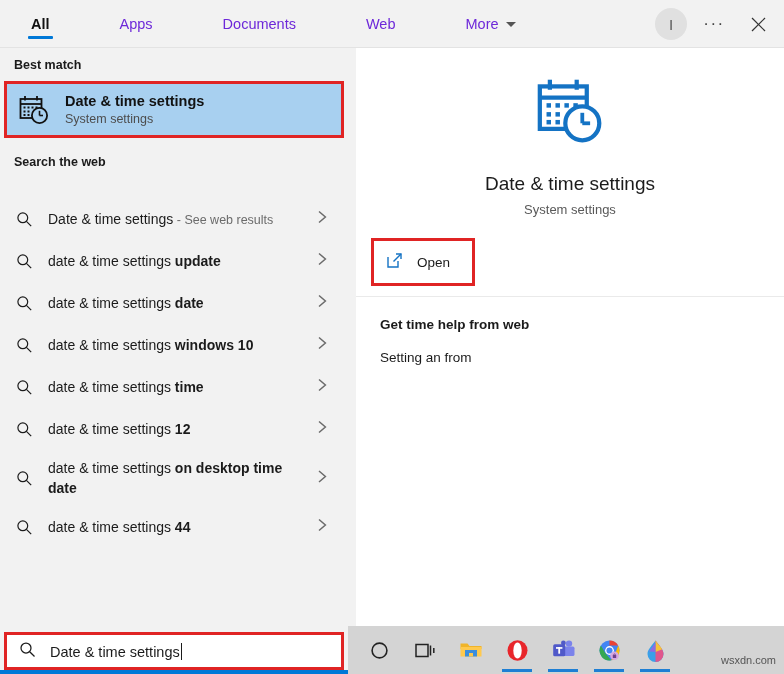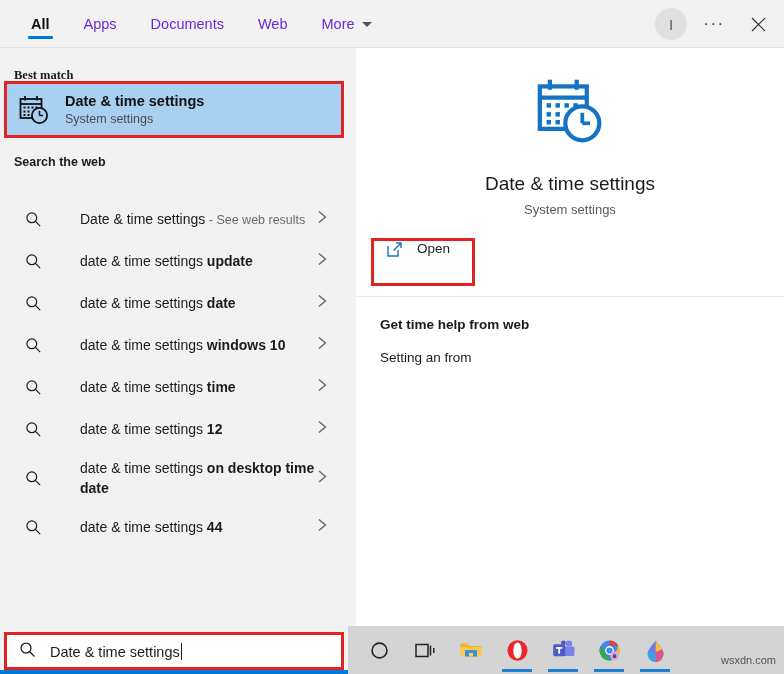--- a/index.html
+++ b/index.html
@@ -29,20 +29,21 @@
     background: #f2f2f2;
     border-bottom: 1px solid #e3e3e3;
     box-sizing: border-box;
   }
   .tabs {
     position: absolute;
     left: 14px; top: 0;
     height: 48px;
     display: flex;
     align-items: center;
+    gap: 36px;
   }
   .tab {
     position: relative;
     height: 48px;
     display: flex;
     align-items: center;
     padding: 0 17px;
     font-size: 14.5px;
     color: #6d28d9;
     cursor: default;
@@ -142,23 +143,22 @@
   .bm-title { font-size: 14.5px; font-weight: bold; color: #121212; }
   .bm-sub { font-size: 12.5px; color: #4d4d4d; margin-top: 2px; }
 
   
   .weblist { position: absolute; left: 0; top: 150px; width: 356px; }
   .web-item {
     position: relative;
     display: flex;
     align-items: center;
     height: 42px;
-    padding-left: 23px;
-    box-sizing: border-box;
-    gap: 23px;
+    padding-left: 14px;
+    box-sizing: border-box;
   }
   .web-item.tall { height: 56px; align-items: center; }
   .web-item .mag { width: 20px; flex: none; display: flex; align-items: center; justify-content: center; }
   .web-item .labels {
     margin-left: 14px;
     font-size: 14px;
     color: #1b1b1b;
     line-height: 1.45;
     max-width: 250px;
   }
@@ -205,21 +205,21 @@
     left: 15px; top: 190px;
     width: 104px; height: 48px;
     border: 3px solid #e02424;
     box-sizing: border-box;
   }
   .open-row {
     position: absolute;
     left: 0; top: 0;
     width: 100%; height: 100%;
     display: flex;
-    align-items: flex-start;
+    align-items: center;
     padding-left: 12px;
     box-sizing: border-box;
     background: #fff;
     border-radius: 12px;
   }
   .open-label { margin-left: 14px; font-size: 13.5px; color: #1b1b1b; }
   .divider {
     position: absolute;
     left: 0; top: 248px;
     width: 428px; height: 1px;
@@ -352,21 +352,21 @@
     <div class="close-btn">
       <svg width="15" height="15" viewBox="0 0 15 15" aria-hidden="true">
         <line x1="1" y1="1" x2="14" y2="14" stroke="#333" stroke-width="1.2"></line>
         <line x1="14" y1="1" x2="1" y2="14" stroke="#333" stroke-width="1.2"></line>
       </svg>
     </div>
   </div>
 
   <div class="leftpane">
 
-    <div class="section-head" style="top:20px;font-family:Liberation Serif, serif;">Best match</div>
+    <div class="section-head" style="top:10px;">Best match</div>
 
     <div class="bestmatch-wrap">
       <div class="bestmatch">
         <span class="bm-icon">
           <svg width="34" height="34" viewBox="0 0 34 34" aria-hidden="true">
             <rect x="3.5" y="6" width="21" height="19" fill="none" stroke="#111" stroke-width="1.8"></rect>
             <line x1="3.5" y1="11" x2="24.5" y2="11" stroke="#111" stroke-width="1.8"></line>
             <line x1="8" y1="3" x2="8" y2="7.5" stroke="#111" stroke-width="1.8"></line>
             <line x1="20" y1="3" x2="20" y2="7.5" stroke="#111" stroke-width="1.8"></line>
             <rect x="6.5" y="13.5" width="2" height="2" fill="#111"></rect>

